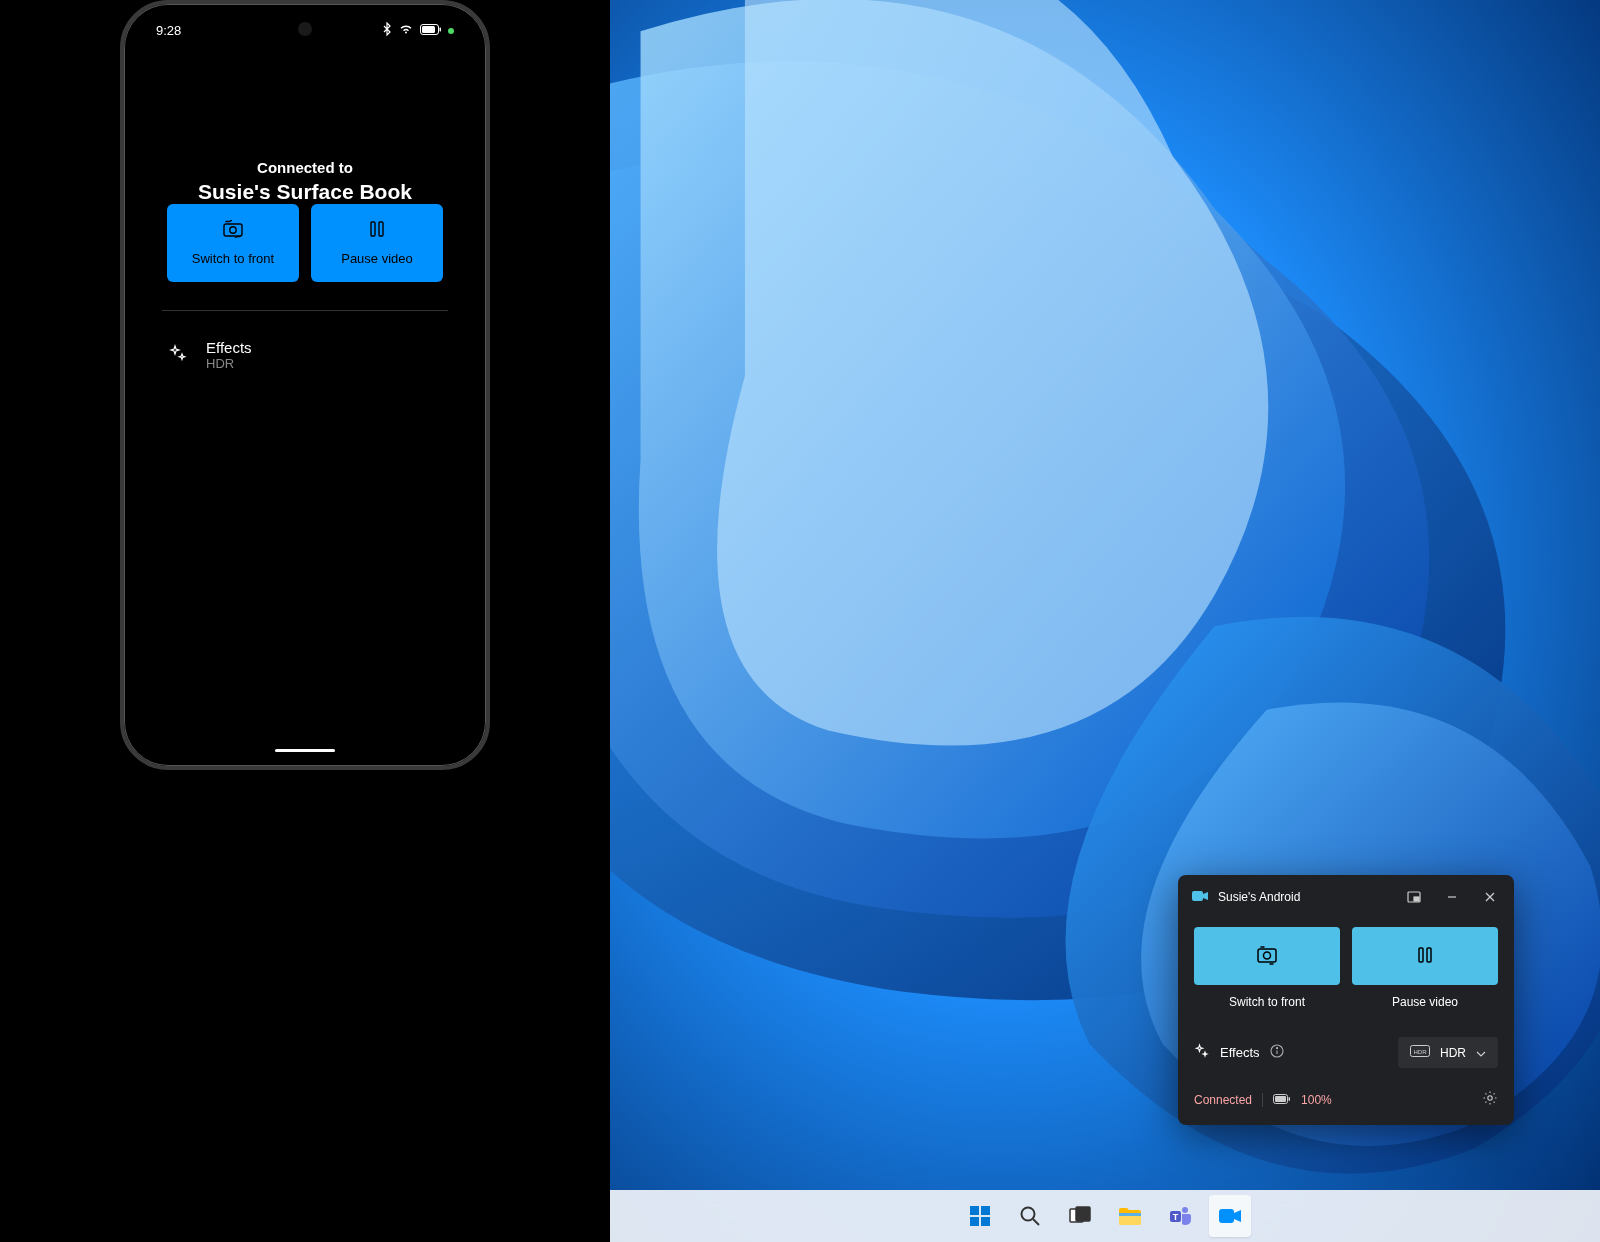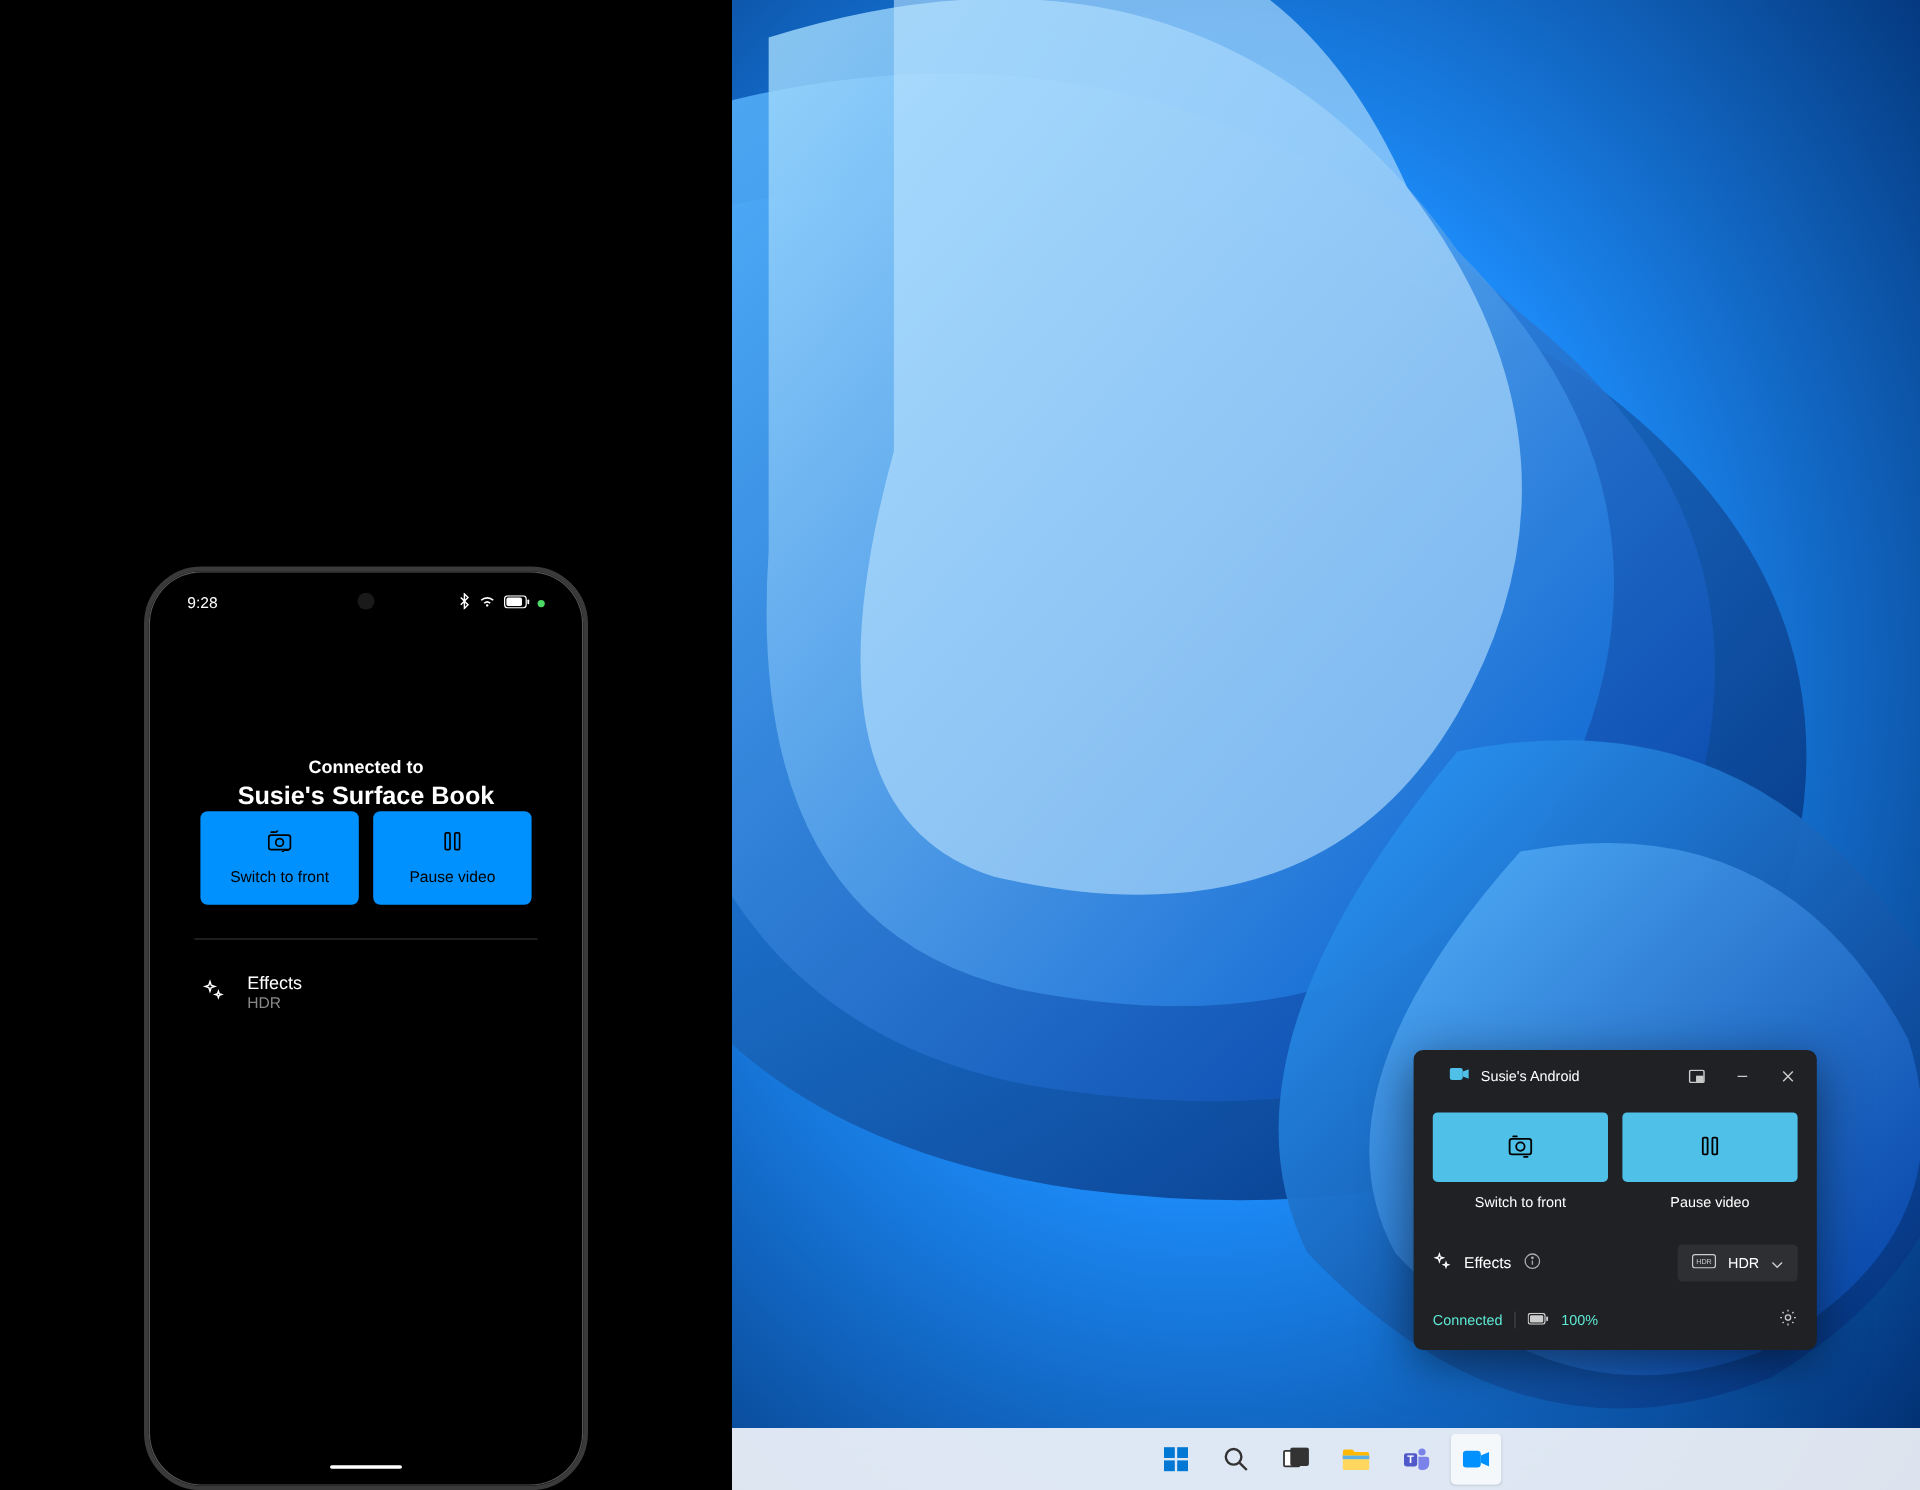--- a/index.html
+++ b/index.html
@@ -1,19 +1,19 @@
 <!DOCTYPE html>
 <html><head>
 <meta charset="utf-8">
 <style>
 * { margin: 0; padding: 0; box-sizing: border-box; font-family: 'Segoe UI', -apple-system, sans-serif; }
 body { width: 1600px; height: 1242px; display: flex; overflow: hidden; }
 
 
-.left-panel { width: 610px; height: 100%; background: #000; display: flex; align-items: flex-end; justify-content: center; }
+.left-panel { width: 610px; height: 100%; background: #000; display: flex; align-items: flex-start; justify-content: center; }
 .phone { width: 370px; height: 770px; background: #000; border: 4px solid #3a3a3a; border-radius: 48px; position: relative; padding: 12px 14px 18px; box-shadow: inset 0 0 0 1px #555; }
 .phone-notch { position: absolute; top: 18px; left: 50%; transform: translateX(-50%); width: 14px; height: 14px; background: #1a1a1a; border-radius: 50%; }
 .status-bar { display: flex; justify-content: space-between; align-items: center; color: #fff; font-size: 13px; padding: 6px 18px 0; }
 .status-icons { display: flex; align-items: center; gap: 6px; }
 .phone-content { padding: 120px 24px 0; text-align: center; color: #fff; }
 .connected-label { font-size: 15px; font-weight: 700; margin-bottom: 4px; }
 .device-name { font-size: 21px; font-weight: 600; }
 .phone-buttons { display: flex; gap: 12px; justify-content: center; margin-bottom: 28px; }
 .phone-btn { background: #0091ff; color: #000; border: none; border-radius: 6px; width: 132px; height: 78px; display: flex; flex-direction: column; align-items: center; justify-content: center; gap: 10px; font-size: 13px; cursor: pointer; }
 .divider { border: none; border-top: 1px solid #333; margin: 0 0 28px; }
@@ -23,32 +23,32 @@
 .effects-sub { font-size: 13px; color: #888; }
 .home-indicator { position: absolute; bottom: 14px; left: 50%; transform: translateX(-50%); width: 60px; height: 3px; background: #fff; border-radius: 2px; }
 
 
 .right-panel { width: 990px; height: 100%; position: relative; overflow: hidden; background: linear-gradient(135deg, #c8e6f5 0%, #6bb8e8 15%, #0078d4 40%, #0052cc 70%, #002d6b 100%); }
 .wallpaper { position: absolute; inset: 0; }
 .wallpaper svg { width: 100%; height: 100%; }
 
 
 .widget { position: absolute; right: 86px; bottom: 117px; width: 336px; background: #1f2125; border-radius: 8px; color: #fff; box-shadow: 0 10px 40px rgba(0,0,0,0.5); }
-.widget-titlebar { display: flex; align-items: center; padding: 10px 10px 10px 14px; gap: 10px; margin-left: 16px; }
+.widget-titlebar { display: flex; align-items: center; padding: 10px 10px 10px 14px; gap: 10px; }
 .widget-title { flex: 1; font-size: 12px; }
 .titlebar-btn { width: 28px; height: 24px; display: flex; align-items: center; justify-content: center; cursor: pointer; border-radius: 4px; }
 .widget-body { padding: 8px 16px 16px; }
 .widget-buttons { display: flex; gap: 12px; }
 .widget-btn-wrap { flex: 1; display: flex; flex-direction: column; align-items: center; gap: 10px; }
 .widget-btn { background: #4fc0e8; border: none; border-radius: 4px; width: 100%; height: 58px; display: flex; align-items: center; justify-content: center; cursor: pointer; }
 .widget-btn-label { font-size: 12px; color: #fff; }
 .widget-effects { display: flex; align-items: center; justify-content: space-between; margin-top: 28px; }
 .effects-left { display: flex; align-items: center; gap: 10px; font-size: 13px; }
 .hdr-select { display: flex; align-items: center; gap: 10px; background: #2d2f33; border-radius: 4px; padding: 8px 12px; font-size: 12px; cursor: pointer; }
-.widget-footer { display: flex; align-items: center; justify-content: space-between; margin-top: 22px; font-size: 12px; color: #5eead4; }
+.widget-footer { display: flex; align-items: center; justify-content: space-between; margin-top: 22px; font-size: 12px; color: #fca5a5; }
 .footer-left { display: flex; align-items: center; gap: 10px; }
 .footer-divider { width: 1px; height: 14px; background: #444; }
 
 
 .taskbar { position: absolute; bottom: 0; left: 0; right: 0; height: 52px; background: rgba(240,243,249,0.92); backdrop-filter: blur(20px); display: flex; align-items: center; justify-content: center; gap: 8px; }
 .taskbar-item { width: 42px; height: 42px; display: flex; align-items: center; justify-content: center; border-radius: 4px; cursor: pointer; }
 .taskbar-item.active { background: rgba(255,255,255,0.7); box-shadow: 0 1px 2px rgba(0,0,0,0.1); }
 
 .green-dot { width: 6px; height: 6px; background: #4cd964; border-radius: 50%; }
 </style>

